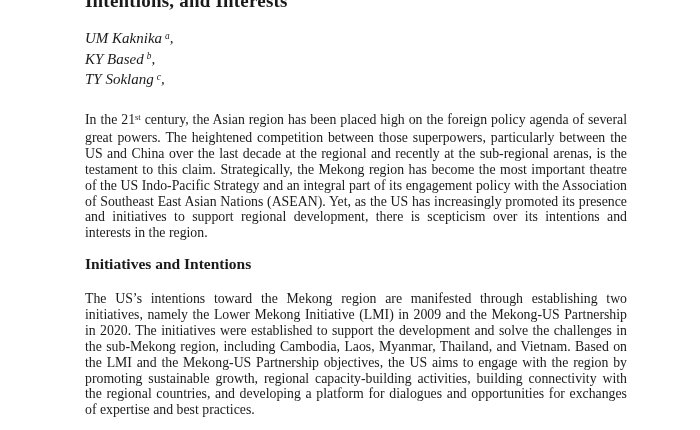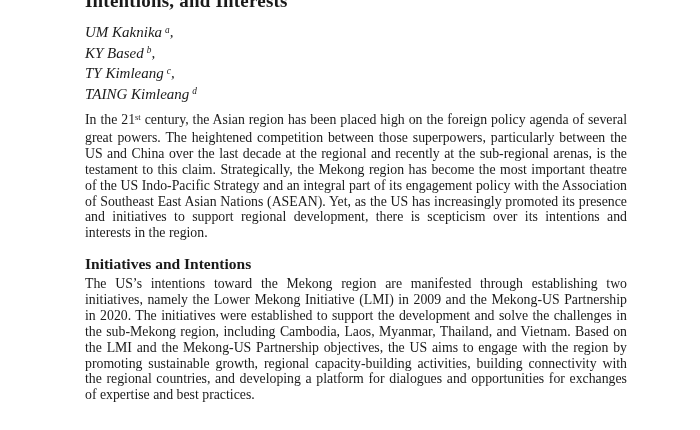--- a/index.html
+++ b/index.html
@@ -19,21 +19,21 @@
     margin: 0;
     font-size: 19px;
     line-height: 22px;
     font-weight: bold;
     white-space: nowrap;
     letter-spacing: 0.2px;
   }
   .authors {
     position: absolute;
     left: 85px;
-    top: 23px;
+    top: 29px;
     margin: 0;
     font-style: italic;
     font-size: 15px;
     line-height: 18.5px;
   }
   .author-line { white-space: nowrap; }
   .sup {
     font-size: 0.62em;
     position: relative;
     top: -0.45em;
@@ -53,41 +53,38 @@
   .section-heading {
     position: absolute;
     left: 85px;
     top: 255px;
     margin: 0;
     font-size: 15.5px;
     font-weight: bold;
     white-space: nowrap;
     text-align: right;
   }
-  .para-section { top: 276px; }
+  .para-section { top: 291px; }
 </style>
 </head>
 <body>
 
 <div class="page">
 
   <h1 class="title">Intentions, and Interests</h1>
 
   <div class="authors">
     <div class="author-line">
       <span>UM Kaknika</span><span class="sup">a</span><span>,</span>
     </div>
     <div class="author-line">
       <span>KY Based</span><span class="sup">b</span><span>,</span>
     </div>
     <div class="author-line">
-      <span>TY Kimleang</span><span class="sup">c</span><span>,</span>
-    </div>
-    <div class="author-line">
-      <span>TAING Kimleang</span><span class="sup">d</span><span></span>
+      <span>TY Soklang</span><span class="sup">c</span><span>,</span>
     </div>
   </div>
 
   <p class="body-para para-intro">
     <span>In the 21</span><span class="sup">st</span><span> century, the Asian region has been placed high on the foreign policy agenda of several great powers. The heightened competition between those superpowers, particularly between the US and China over the last decade at the regional and recently at the sub-regional arenas, is the testament to this claim. Strategically, the Mekong region has become the most important theatre of the US Indo-Pacific Strategy and an integral part of its engagement policy with the Association of Southeast East Asian Nations (ASEAN). Yet, as the US has increasingly promoted its presence and initiatives to support regional development, there is scepticism over its intentions and interests in the region.</span>
   </p>
 
   <h2 class="section-heading">Initiatives and Intentions</h2>
 
   <p class="body-para para-section">The US’s intentions toward the Mekong region are manifested through establishing two initiatives, namely the Lower Mekong Initiative (LMI) in 2009 and the Mekong-US Partnership in 2020. The initiatives were established to support the development and solve the challenges in the sub-Mekong region, including Cambodia, Laos, Myanmar, Thailand, and Vietnam. Based on the LMI and the Mekong-US Partnership objectives, the US aims to engage with the region by promoting sustainable growth, regional capacity-building activities, building connectivity with the regional countries, and developing a platform for dialogues and opportunities for exchanges of expertise and best practices.</p>

